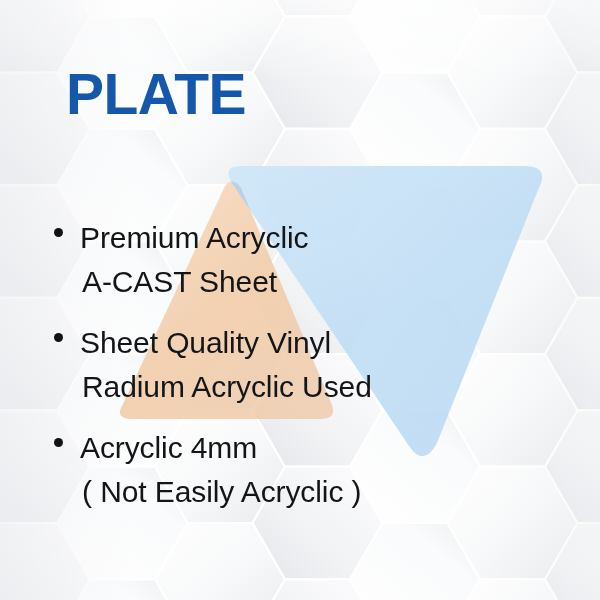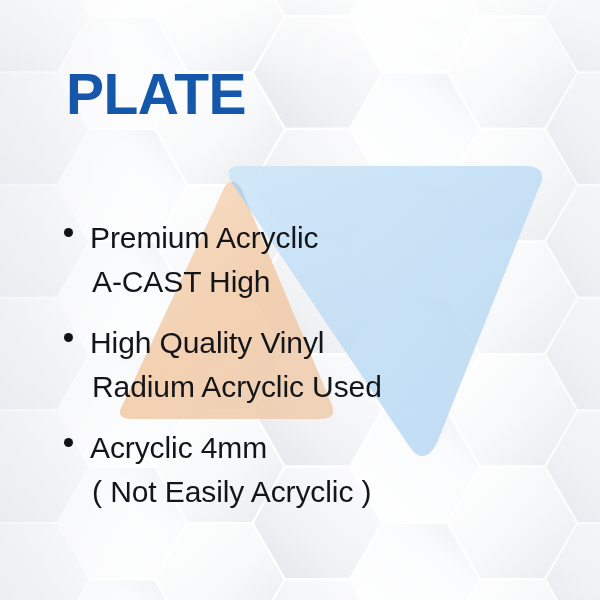--- a/index.html
+++ b/index.html
@@ -38,21 +38,21 @@
     color:#1558ab;
     font-size:57px;
     font-weight:bold;
     line-height:0.99;
     letter-spacing:-0.5px;
     white-space:nowrap;
   }
   .title .tline{display:block;}
 
   .features{
-    position:absolute;left:58px;top:216px;
+    position:absolute;left:48px;top:216px;
     width:500px;
   }
   .feature{
     position:relative;
     padding-left:32px;
     margin-bottom:16px;
   }
   .bullet{
     position:absolute;left:6px;top:12px;
     width:9px;height:9px;border-radius:50%;
@@ -228,26 +228,26 @@
 
     <div class="title">
       <span class="tline">PLATE</span>
     </div>
 
     <ul class="features" style="list-style:none;margin:0;padding:0;">
 
       <li class="feature">
         <span class="bullet"></span>
         <span class="ftext">Premium Acryclic</span>
-        <span class="ftext indent">A-CAST High</span>
+        <span class="ftext indent">A-CAST Sheet</span>
       </li>
 
       <li class="feature">
         <span class="bullet"></span>
-        <span class="ftext">High Quality Vinyl</span>
+        <span class="ftext">Sheet Quality Vinyl</span>
         <span class="ftext indent">Radium Acryclic Used</span>
       </li>
 
       <li class="feature">
         <span class="bullet"></span>
         <span class="ftext">Acryclic 4mm</span>
         <span class="ftext indent">( Not Easily Acryclic )</span>
       </li>
 
     </ul>

